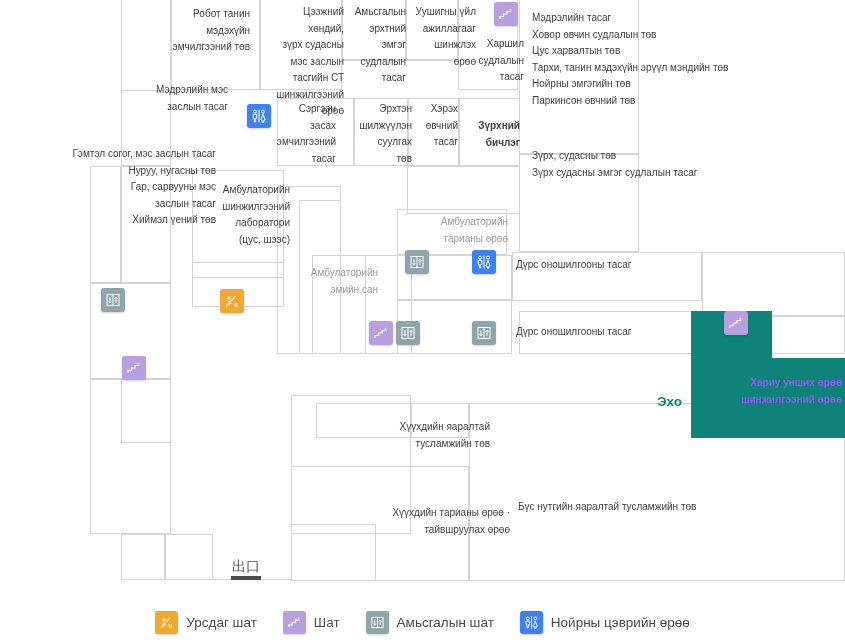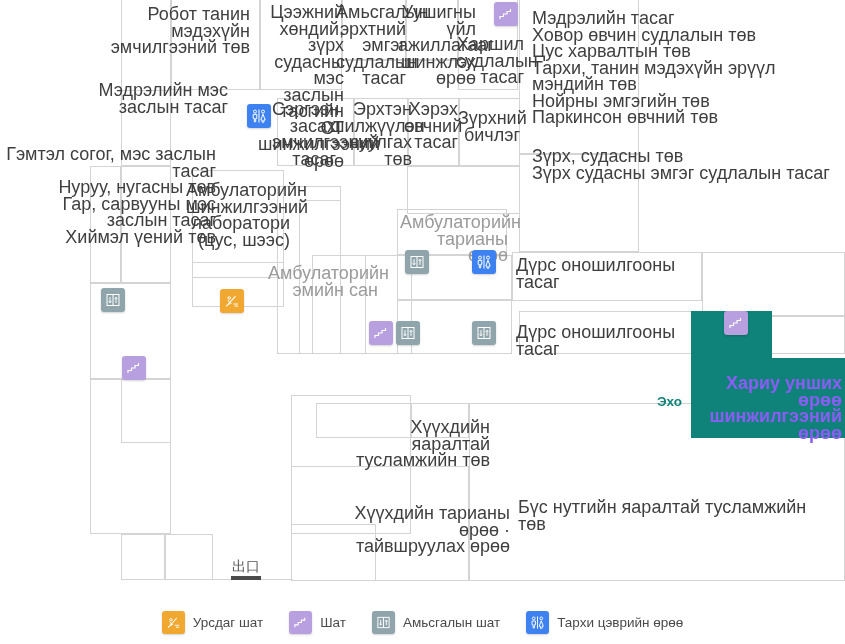--- a/index.html
+++ b/index.html
@@ -11,21 +11,21 @@
   }
   #map{position:absolute;left:0;top:0;width:845px;height:600px;}
 
   
   .rm{position:absolute;border:1px solid #d4d4d4;box-sizing:border-box;}
   .ln{position:absolute;background:#d4d4d4;}
   .lnh{height:1px;}
   .lndv{position:absolute;border-left:1px dashed #d9d9d9;width:0;}
 
   
-  .lb{position:absolute;font-size:18px;line-height:16.5px;color:#3f3f3f;
+  .lb{position:absolute;font-size:10px;line-height:16.5px;color:#3f3f3f;
       white-space:pre-line;}
   .lb.c{text-align:right;}
   .lb.r{text-align:right;}
   .lb.l{text-align:left;}
   .lb.grey{color:#9b9b9b;}
   .lb.white{color:#8b5cf6;font-weight:bold;}
 
   
   .teal-a{position:absolute;background:#0f8279;}
   .teal-b{position:absolute;background:#0f8279;}
@@ -140,21 +140,21 @@
 засах
 эмчилгээний
 тасаг</div>
   <div class="lb c" style="left:330px;top:101px;width:82px;">Эрхтэн
 шилжүүлэн
 суулгах
 төв</div>
   <div class="lb c" style="left:404px;top:101px;width:54px;">Хэрэх
 өвчний
 тасаг</div>
-  <div class="lb c" style="left:458px;top:110px;width:62px;">Зүрхний
+  <div class="lb c" style="left:458px;top:118px;width:62px;font-weight:bold;">Зүрхний
 бичлэг</div>
   <div class="lb r" style="left:0px;top:146px;width:216px;">Гэмтэл согог, мэс заслын тасаг
 Нуруу, нугасны төв
 Гар, сарвууны мэс
 заслын тасаг
 Хиймэл үений төв</div>
   <div class="lb c" style="left:186px;top:182px;width:104px;">Амбулаторийн
 шинжилгээний
 лаборатори
 (цус, шээс)</div>
@@ -319,16 +319,16 @@
   <div class="lg-item">
     <span class="ic ic-wc">
       <svg width="15" height="15" viewBox="0 0 16 16">
         <line x1="8" y1="1.5" x2="8" y2="14.5" stroke="#fff" stroke-width="1"></line>
         <circle cx="4" cy="3.6" r="1.5" fill="none" stroke="#fff" stroke-width="1"></circle>
         <path d="M2.2 6.4h3.6v4.0h-1.1v3.4h-1.4v-3.4h-1.1z" fill="none" stroke="#fff" stroke-width="1"></path>
         <circle cx="12" cy="3.6" r="1.5" fill="none" stroke="#fff" stroke-width="1"></circle>
         <path d="M12 6.2 L9.8 12.0h1.3v2.2h1.8v-2.2h1.3z" fill="none" stroke="#fff" stroke-width="1"></path>
       </svg>
     </span>
-    <span>Тархи цэврийн өрөө</span>
+    <span>Нойрны цэврийн өрөө</span>
   </div>
 
 </div>
 
 </body></html>

